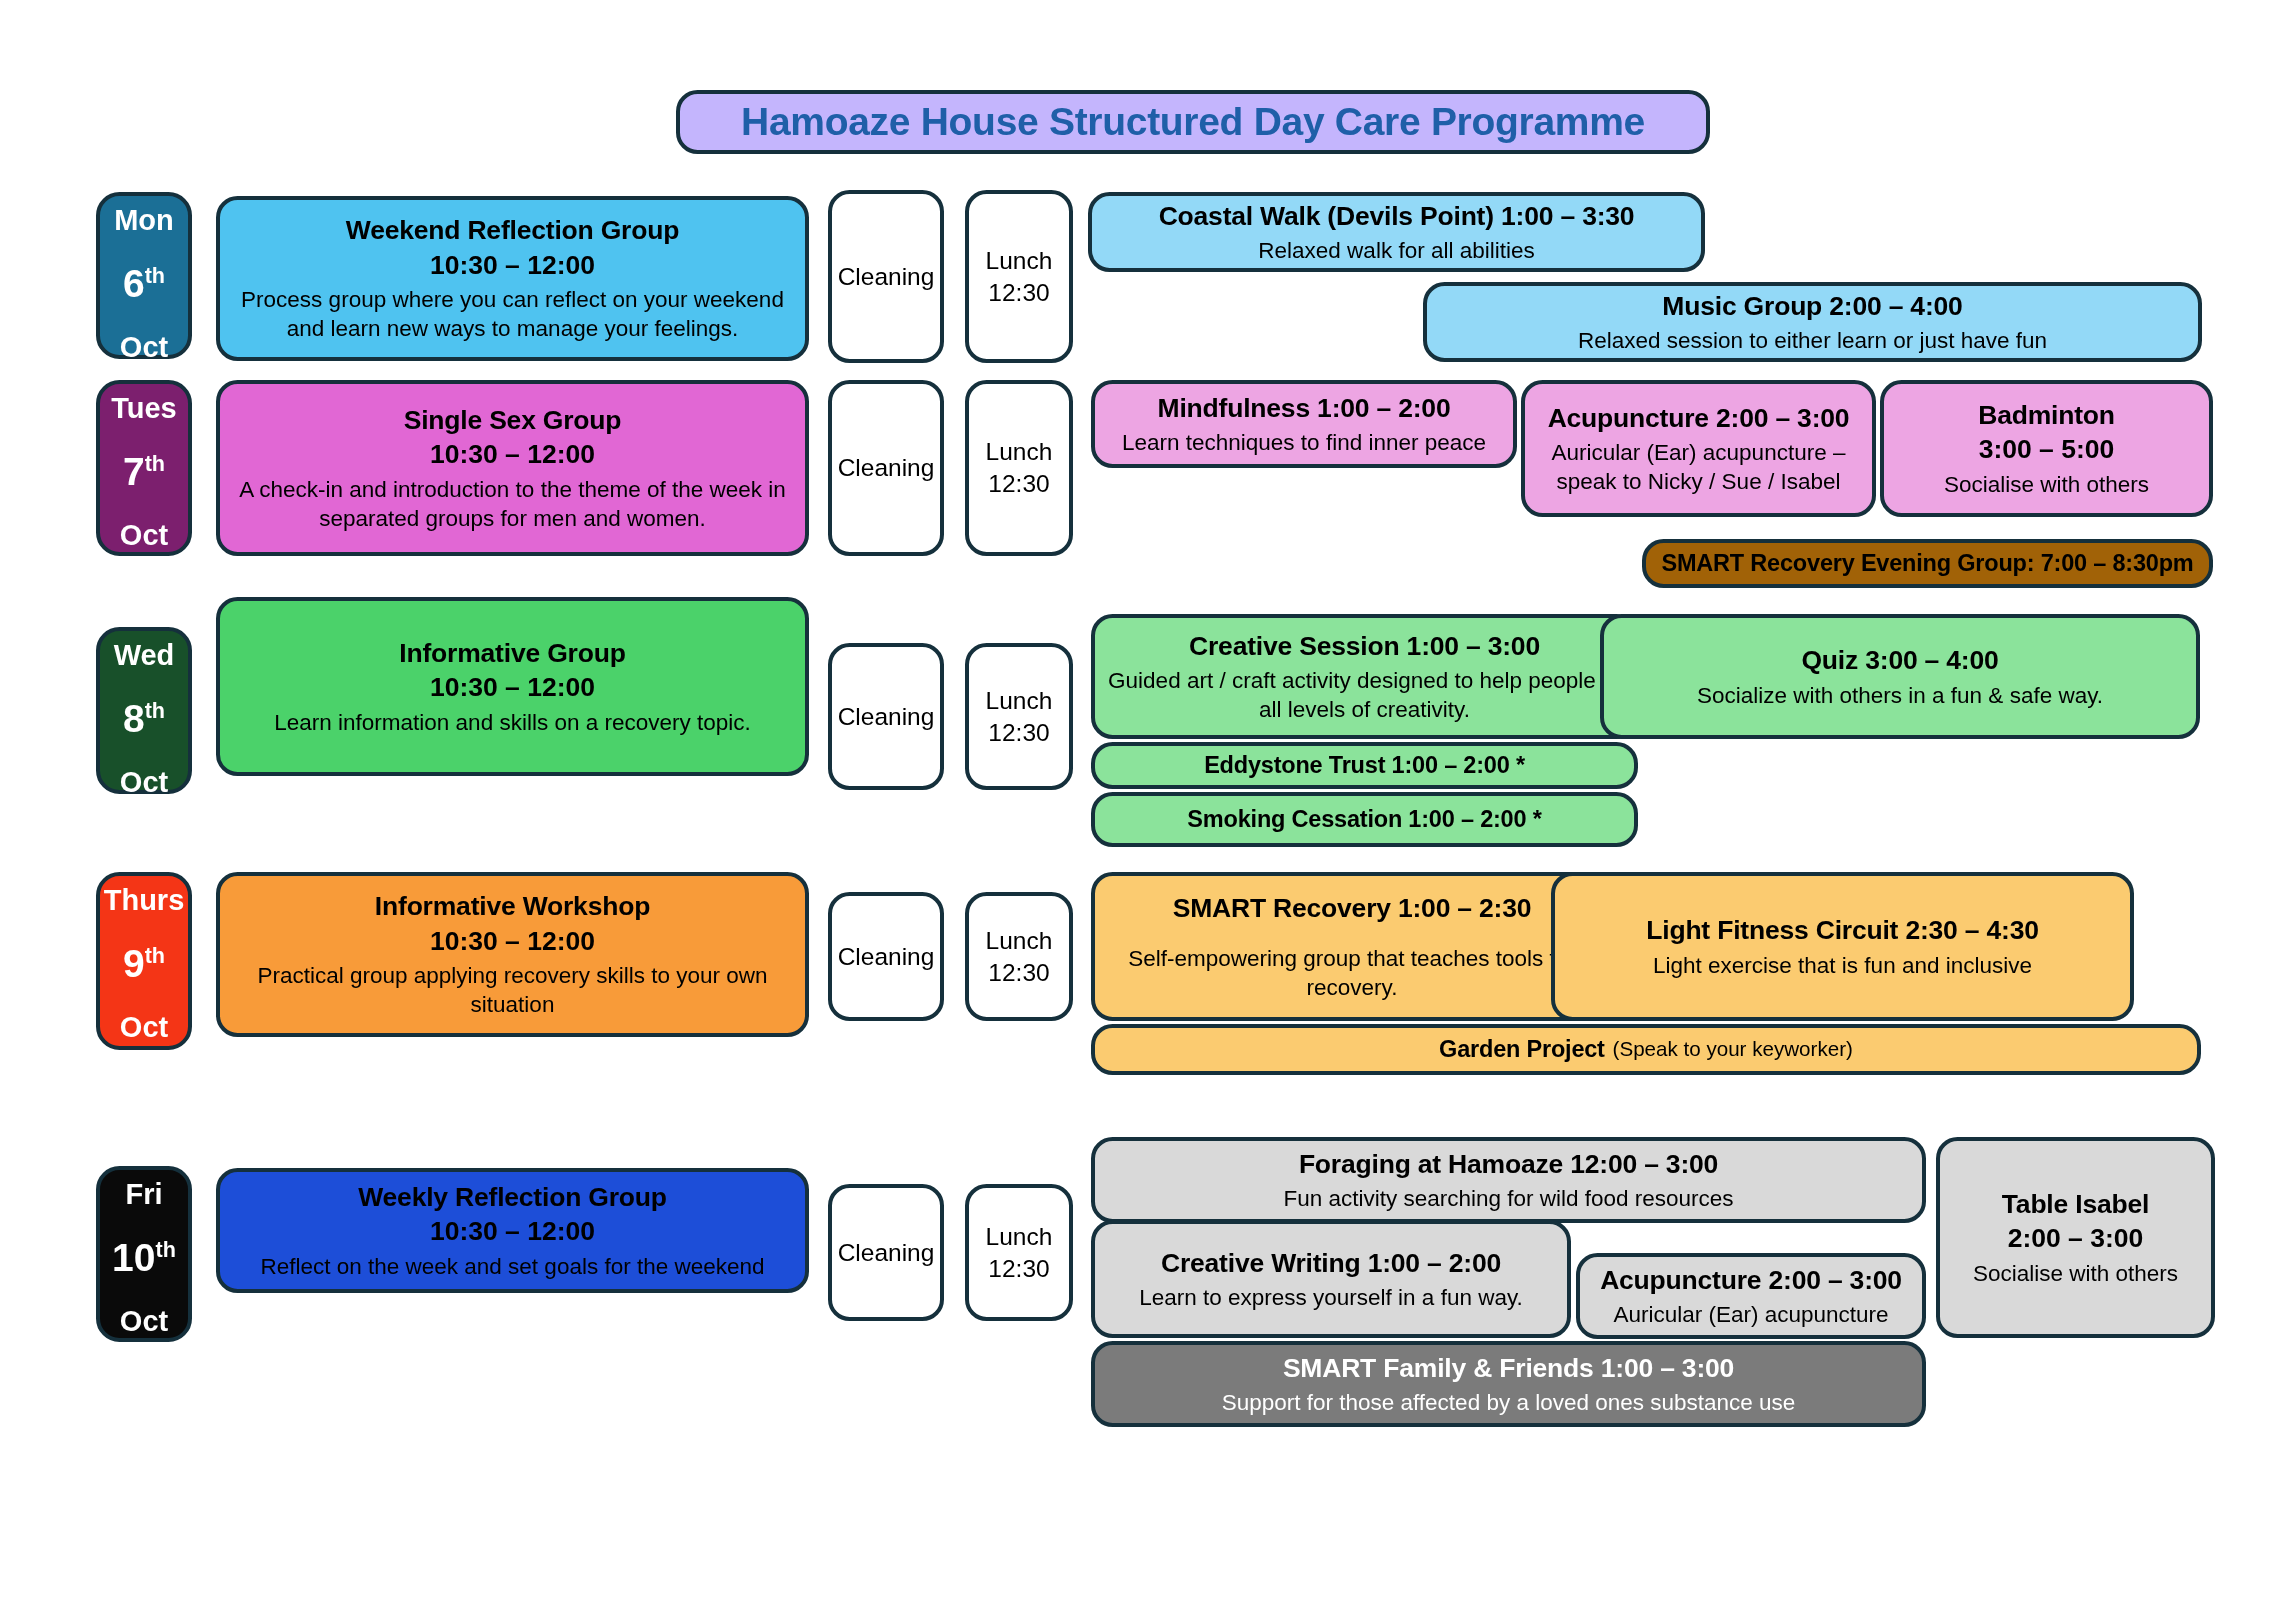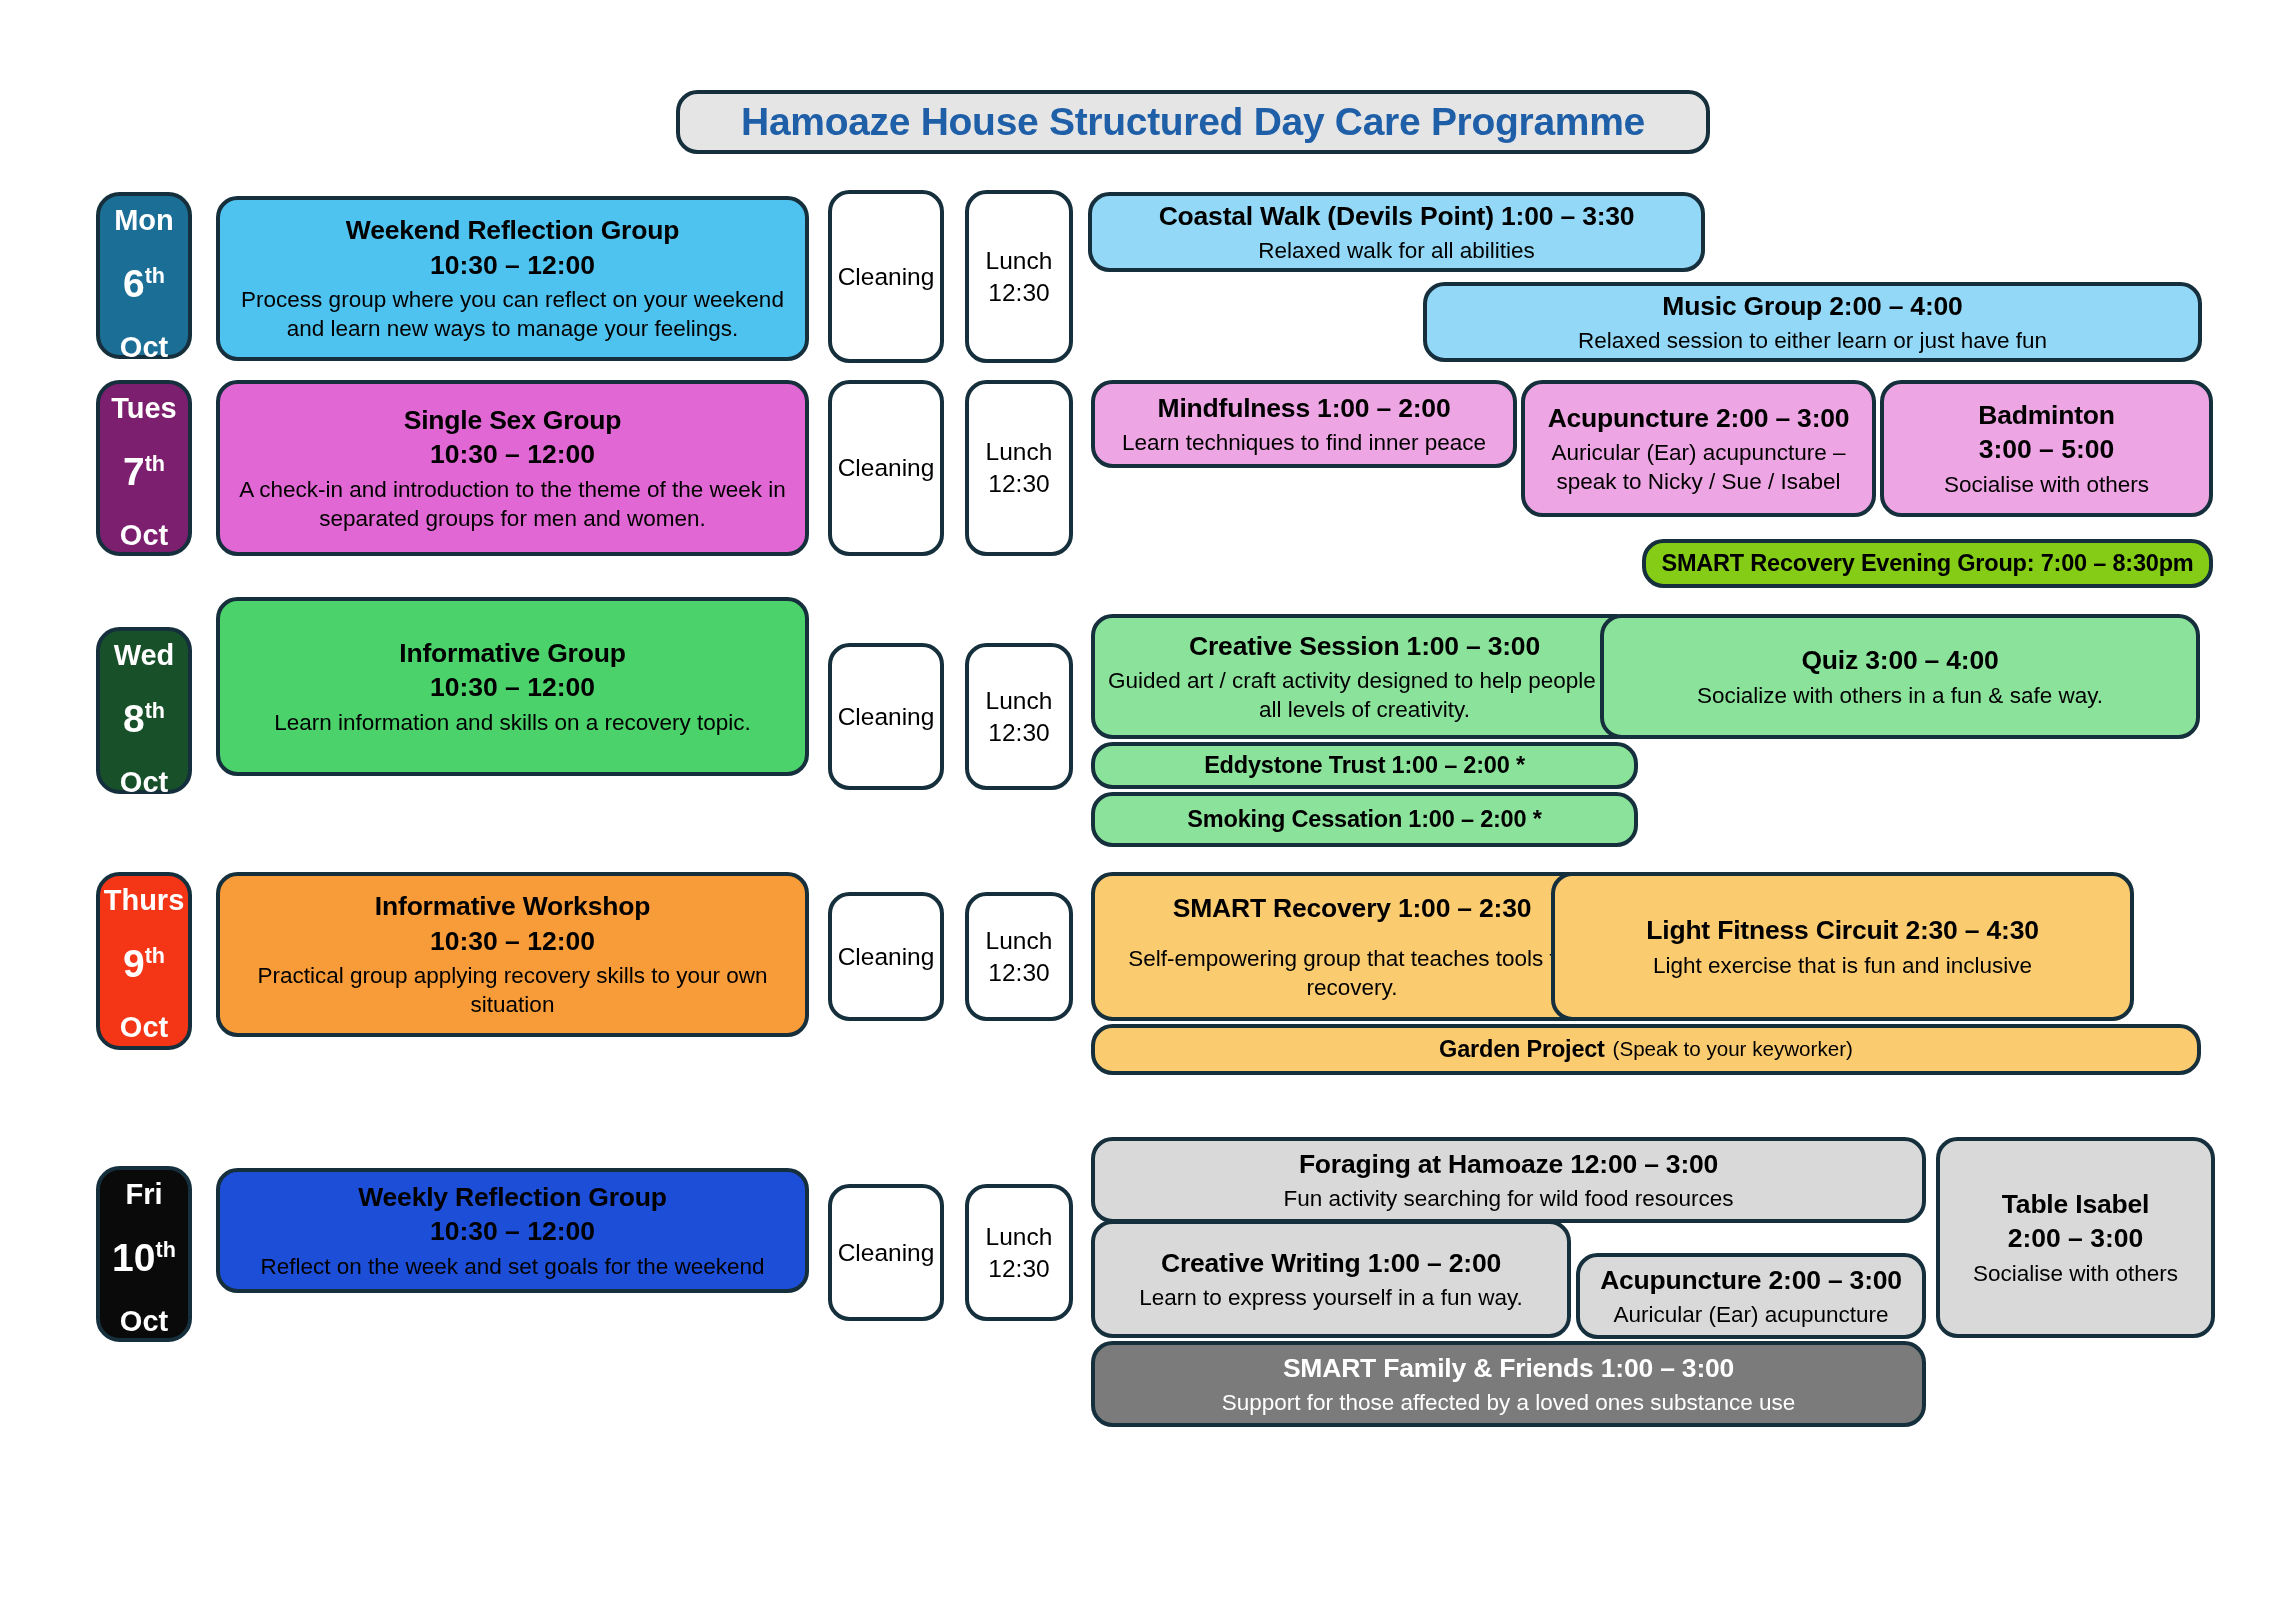--- a/index.html
+++ b/index.html
@@ -50,21 +50,21 @@
   
   #title-banner {
     position: absolute;
     left: 676px;
     top: 90px;
     width: 1034px;
     height: 64px;
     box-sizing: border-box;
     border: 4.9px solid #15303c;
     border-radius: 21.6px;
-    background: #e5e5e5;
+    background: #c4b5fd;
     display: flex;
     align-items: center;
     justify-content: center;
   }
   #title-banner .txt {
     color: #1F5FA8;
     font-weight: bold;
     font-size: 39px;
     letter-spacing: -0.3px;
   }
@@ -167,21 +167,21 @@
   <div class="ttl">Acupuncture 2:00 – 3:00</div>
   <div class="desc">Auricular (Ear) acupuncture – speak to Nicky / Sue / Isabel</div>
 </div>
 
 <div class="card" style="left:1880px; top:380px; width:333px; height:137px; background:#EDA5E3;">
   <div class="ttl">Badminton</div>
   <div class="sub">3:00 – 5:00</div>
   <div class="desc">Socialise with others</div>
 </div>
 
-<div class="card small" style="left:1642px; top:539px; width:571px; height:49px; background:#84cc16;">
+<div class="card small" style="left:1642px; top:539px; width:571px; height:49px; background:#a16207;">
   <div class="ttl">SMART Recovery Evening Group: 7:00 – 8:30pm</div>
 </div>
 
 <div class="daychip" style="left:96px; top:627px; height:167px; background:#18502A;">
   <span class="dw">Wed</span>
   <span class="dn"><span>8</span><sup>th</sup></span>
   <span class="dm">Oct</span>
 </div>
 
 <div class="card" style="left:216px; top:597px; width:593px; height:179px; background:#4BD26A;">

